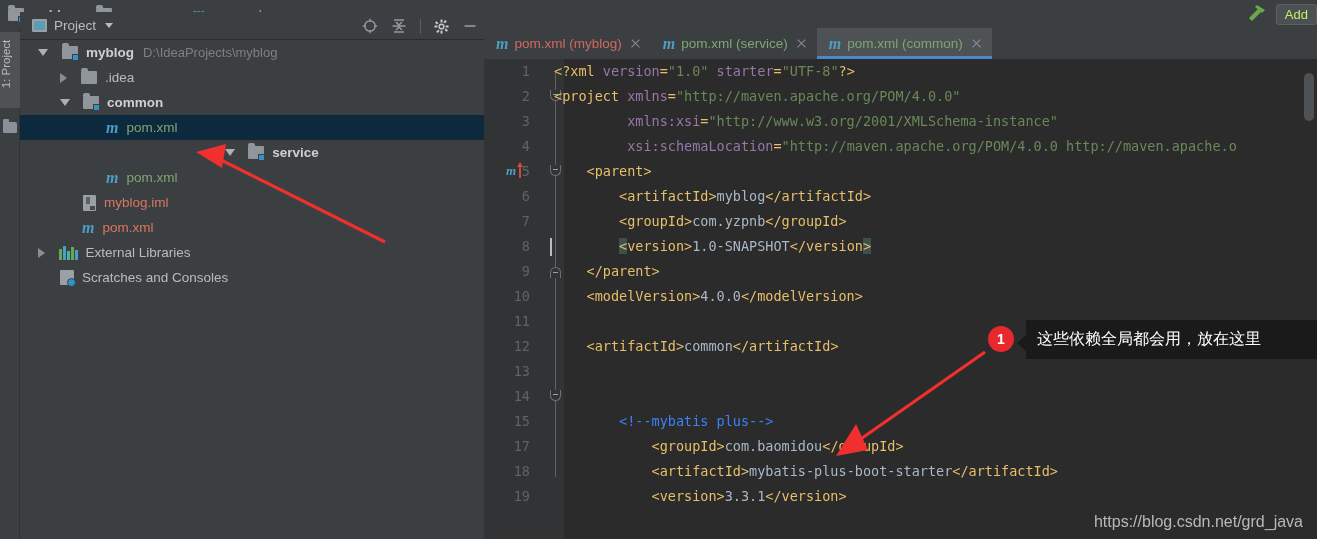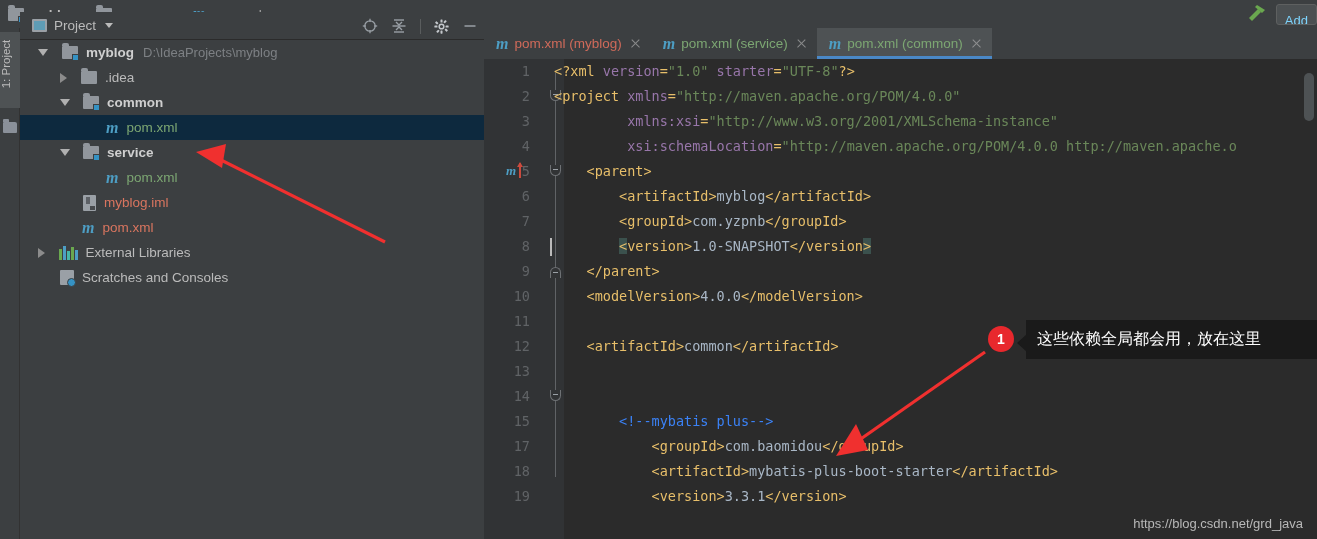--- a/index.html
+++ b/index.html
@@ -35,22 +35,22 @@
     font-weight: normal;
   }
   .nav-right {
     position: absolute; right: 0; top: 0;
     height: 28px; display: flex; align-items: center; gap: 8px;
     padding-right: 0px;
   }
   .addbtn {
     height: 21px; line-height: 19px;
     border: 1px solid #5e6060; border-radius: 3px;
-    background: #4c5052; color: #7dd3fc;
-    font-size: 13px; padding: 6px 8px;
+    background: #4c5052; color: #bef264;
+    font-size: 13px; padding: 0 8px;
     white-space: nowrap; overflow: hidden;
     box-sizing: border-box;
   }
 
   
   .toolstrip {
     position: absolute; left: 0; top: 28px;
     width: 20px; height: 511px;
     background: #3c3f41;
     border-right: 1px solid #323232;
@@ -342,21 +342,21 @@
     position: absolute;
     width: 26px; height: 26px; border-radius: 50%;
     background: #e8282d; color: #ffffff;
     font-size: 14px; font-weight: bold;
     display: flex; align-items: center; justify-content: center;
     font-family: "Liberation Sans", sans-serif;
   }
   .watermark {
     position: absolute;
     right: 14px; bottom: 8px;
-    font-size: 13px; color: #b8b8b8;
+    font-size: 16px; color: #b8b8b8;
     font-family: "Liberation Sans", sans-serif;
   }
   .arrow-svg { position: absolute; left: 0; top: 0; pointer-events: none; }
 </style>
 </head>
 <body>
 
 <div id="app">
 
   <div class="navbar">
@@ -462,21 +462,21 @@
         <span class="tw arrow-d"></span>
         <span class="ico-folder module" style="margin-left:13px;"></span>
         <span class="tlabel bold" style="margin-left:8px;">common</span>
       </div>
 
       <div class="trow selected" style="padding-left:86px;">
         <span class="ico-maven">m</span>
         <span class="tlabel green" style="margin-left:8px;">pom.xml</span>
       </div>
 
-      <div class="trow" style="padding-left:40px;">
+      <div class="trow" style="padding-left:40px;justify-content:center;">
         <span class="tw arrow-d"></span>
         <span class="ico-folder module" style="margin-left:13px;"></span>
         <span class="tlabel bold" style="margin-left:8px;">service</span>
       </div>
 
       <div class="trow" style="padding-left:86px;">
         <span class="ico-maven">m</span>
         <span class="tlabel green" style="margin-left:8px;">pom.xml</span>
       </div>
 

